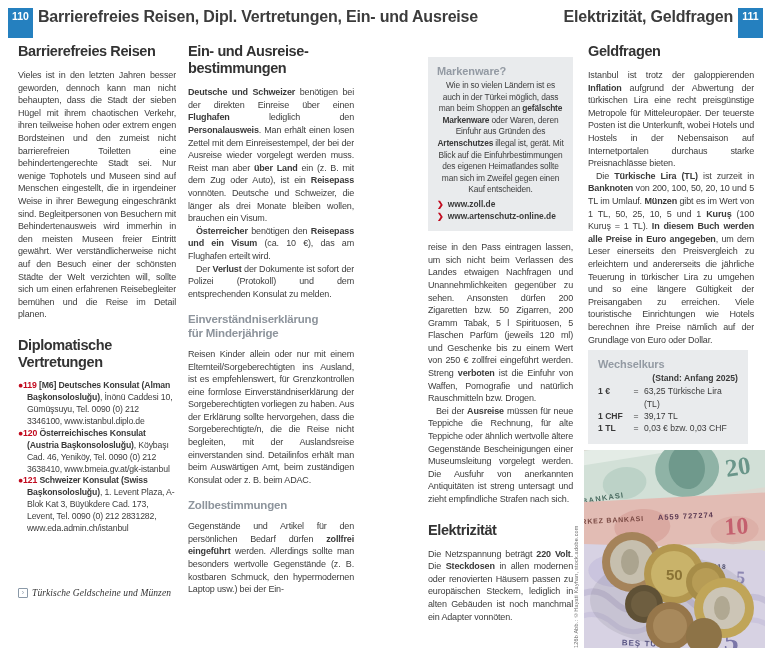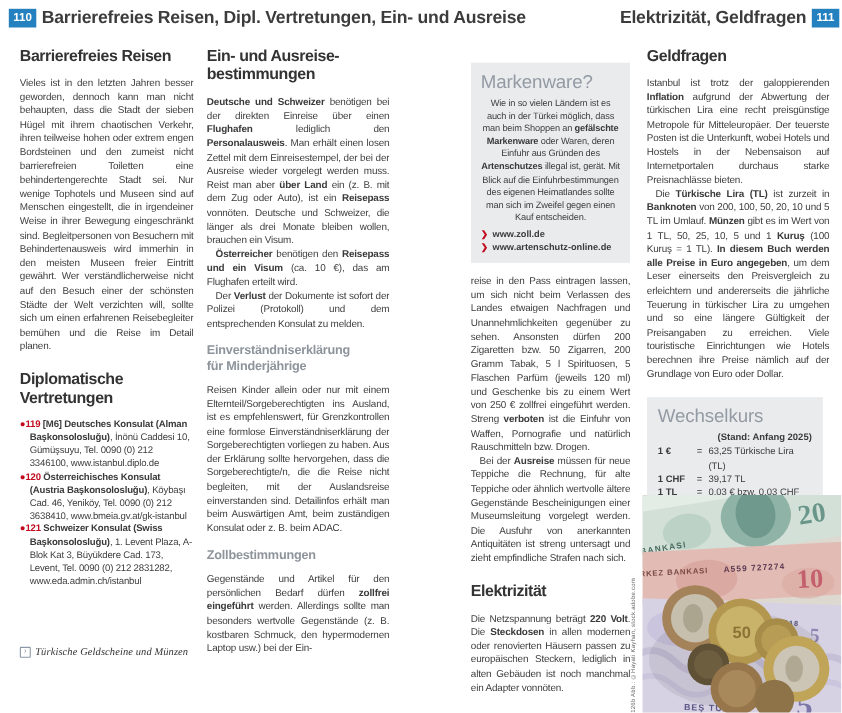--- a/index.html
+++ b/index.html
@@ -5,21 +5,21 @@
   html,body{margin:0;padding:0}
   body{
     width:765px;height:648px;position:relative;overflow:hidden;
     background:#ffffff;color:#3d3d3d;
     font-family:"Liberation Sans",sans-serif;
     -webkit-font-smoothing:antialiased;
   }
   
   .hdr{position:absolute;top:8px;left:0;right:0;height:18px}
   .pagenum{
-    position:absolute;top:0;width:25px;height:17px;background:#2580bf;
+    position:absolute;top:0;width:25px;height:30px;background:#2580bf;
     color:#fff;font-weight:bold;font-size:10.5px;text-align:center;line-height:17px;
   }
   .pagenum.pl{left:8px}
   .pagenum.pr{right:2px}
   .htitle{position:absolute;top:0;line-height:17px;font-weight:bold;font-size:16px;color:#3c3c3c;letter-spacing:-0.2px}
   .htitle.hl{left:38px}
   .htitle.hr{right:32px}
   
   .col{position:absolute;top:40px;height:604px;overflow:hidden}
   .c1{left:18px;width:158px}
@@ -52,27 +52,27 @@
     font-family:"Liberation Serif",serif;font-style:italic;
     font-size:9.5px;color:#333;letter-spacing:0.1px;
   }
   .cap-icon{
     display:inline-block;width:8px;height:8px;border:1px solid #8a99a8;border-radius:1px;
     font-style:normal;font-family:"Liberation Sans",sans-serif;font-size:7px;line-height:8px;
     text-align:center;color:#8a99a8;vertical-align:1px;margin-right:4px;
   }
   
   .infobox{background:#e9ebed;padding:8px 9px 9px;margin:17px 0 10px}
-  .btitle{color:#939aa3;font-size:17px;font-weight:normal;letter-spacing:-0.1px;margin:0 0 3px}
+  .btitle{color:#939aa3;font-size:11px;font-weight:bold;letter-spacing:-0.1px;margin:0 0 3px}
   .infobox p{font-size:8.4px;line-height:11.6px;text-align:center}
   .blinks{margin-top:3px}
   .blink{font-size:8.4px;line-height:11.6px;font-weight:bold;color:#3a3a3a;white-space:nowrap}
   .arrow{color:#c10a1e;font-weight:bold;margin-right:4px;font-size:8px}
   
-  .xbox{background:#e9ebed;padding:8px 10px 9px;margin-top:15px;width:140px}
+  .xbox{background:#e9ebed;padding:8px 10px 9px;margin-top:4px;width:140px}
   .xsub{font-size:8.6px;font-weight:bold;color:#3a3a3a;margin:1px 0 2px;text-align:right}
   .xrow{display:flex;font-size:8.6px;line-height:12.4px;color:#3a3a3a}
   .xl{width:30px;font-weight:bold}
   .xe{width:16px;text-align:center}
   .xr{flex:1}
   
   .photo{position:absolute;left:584px;top:450px;width:181px;height:198px;overflow:hidden}
   .credit{
     position:absolute;left:573px;top:450px;height:198px;width:9px;
     font-size:5.5px;color:#6a6a6a;letter-spacing:0.2px;white-space:nowrap;

